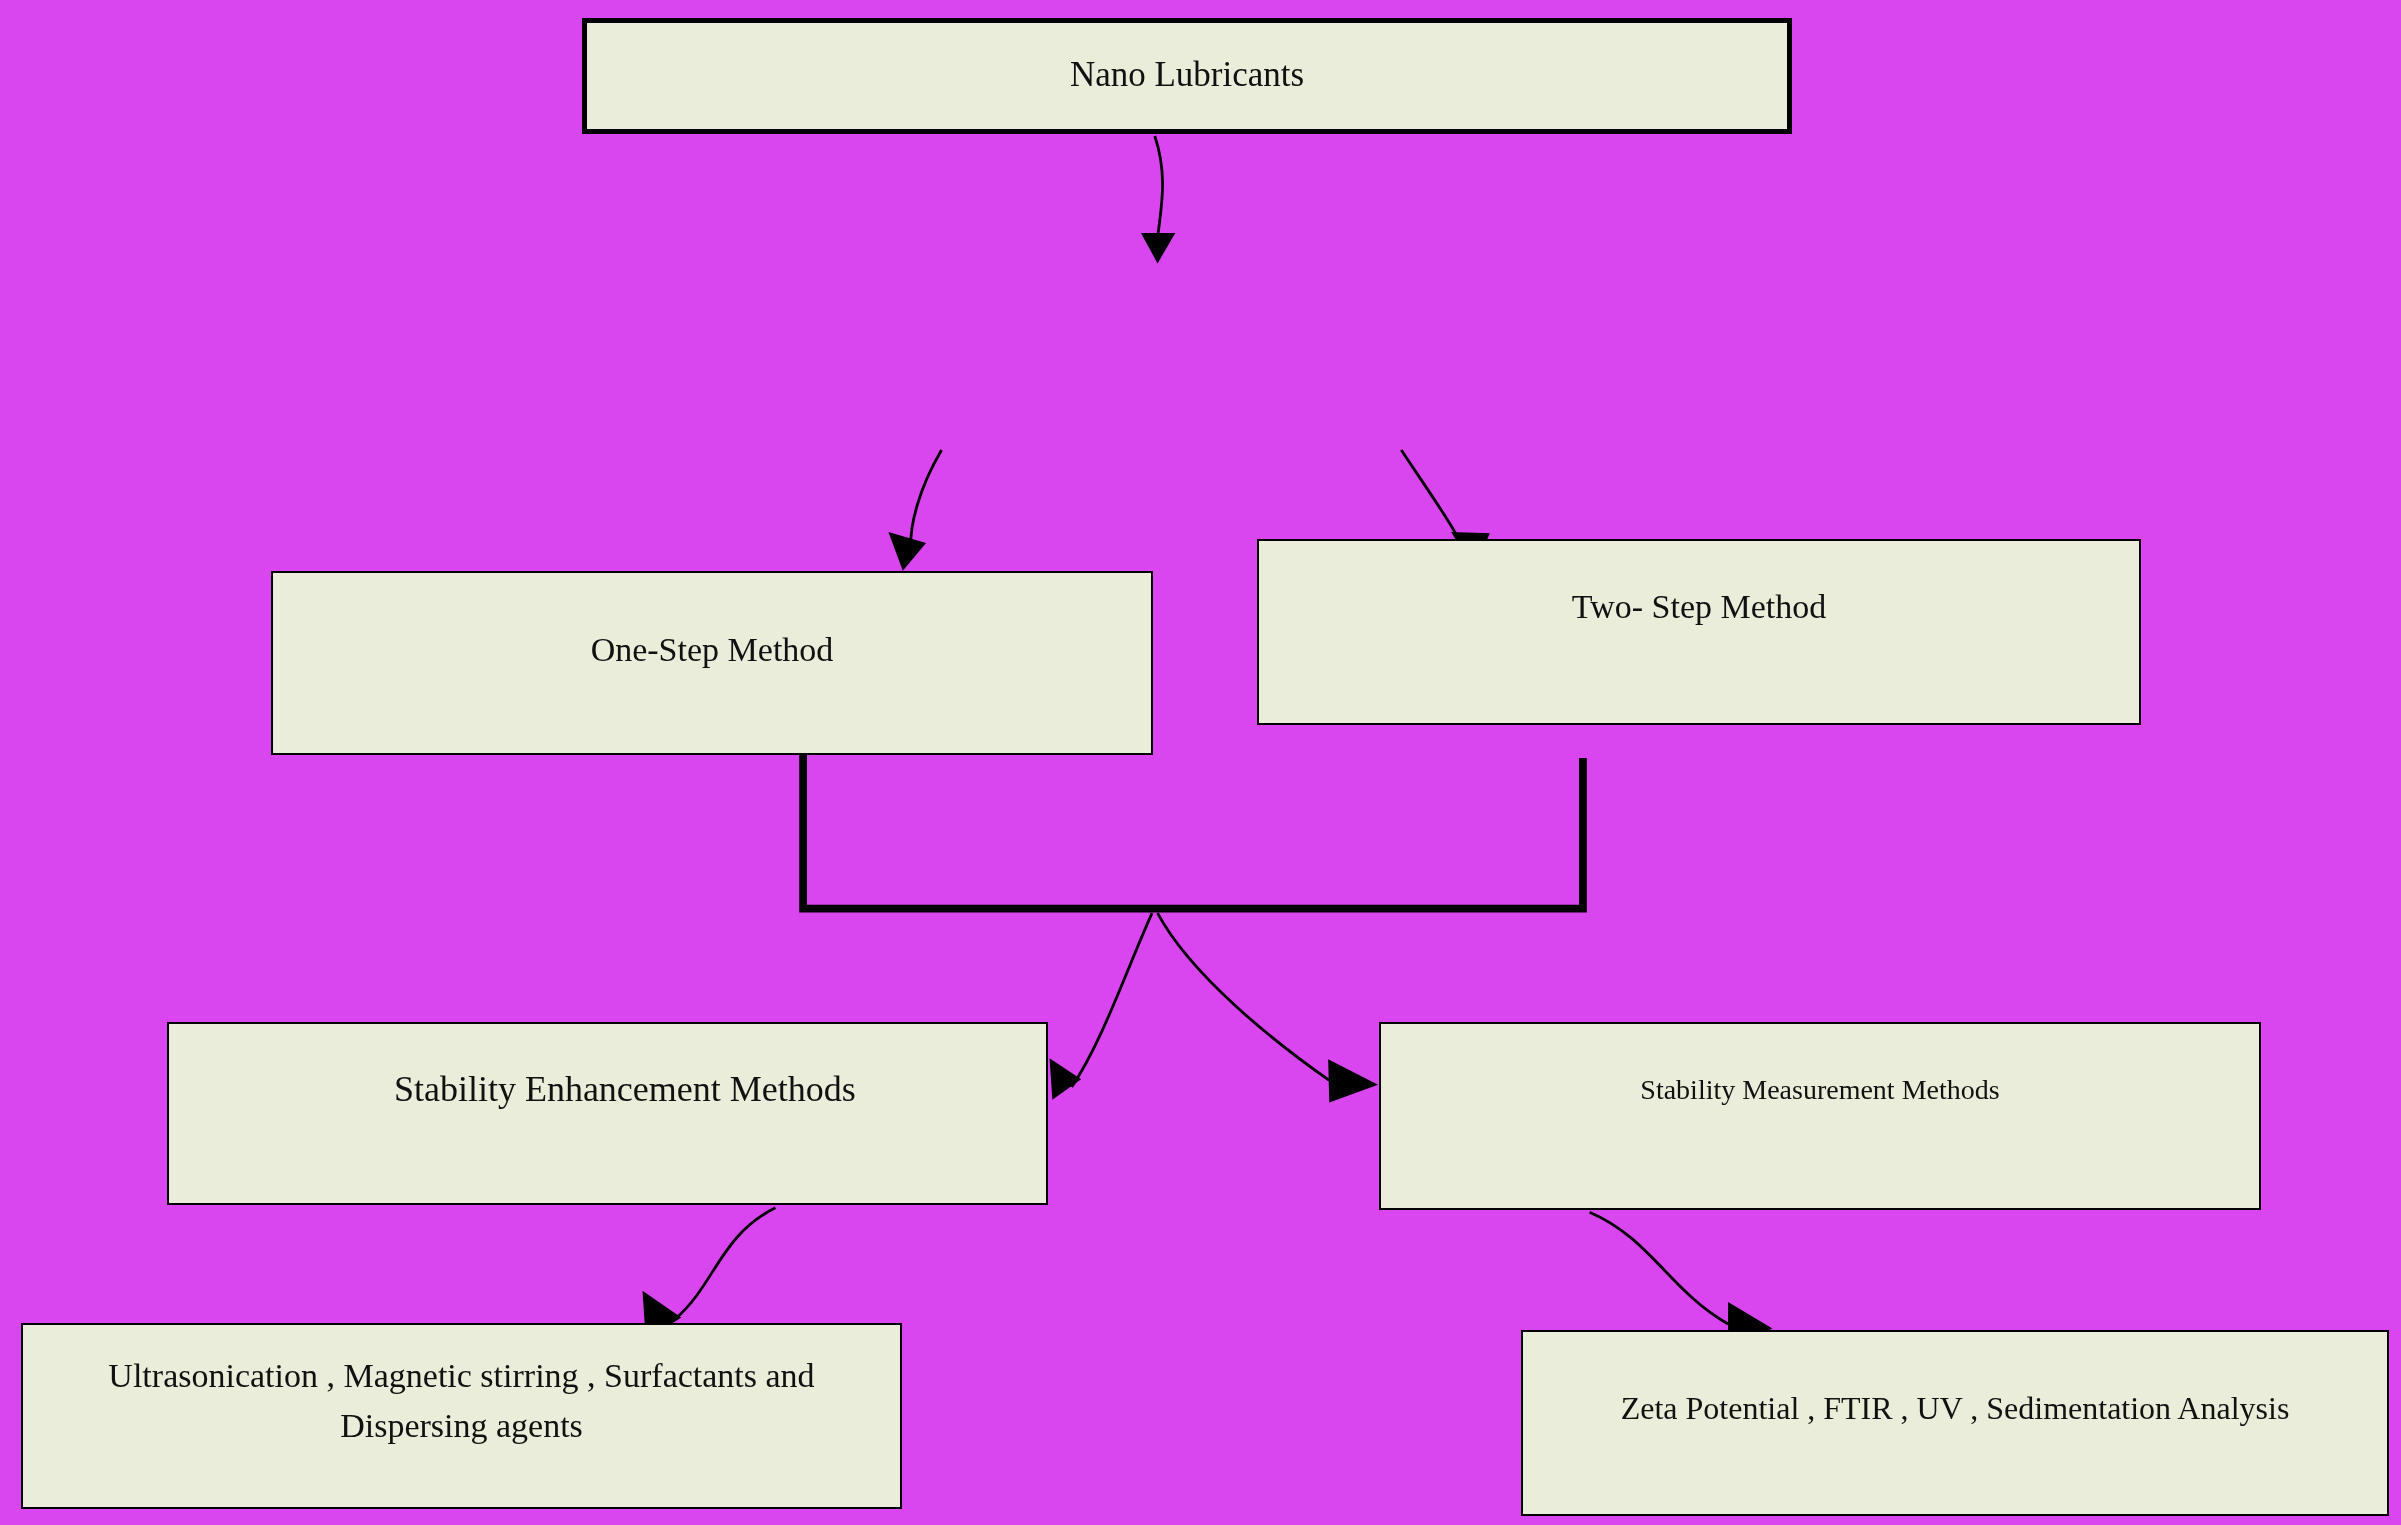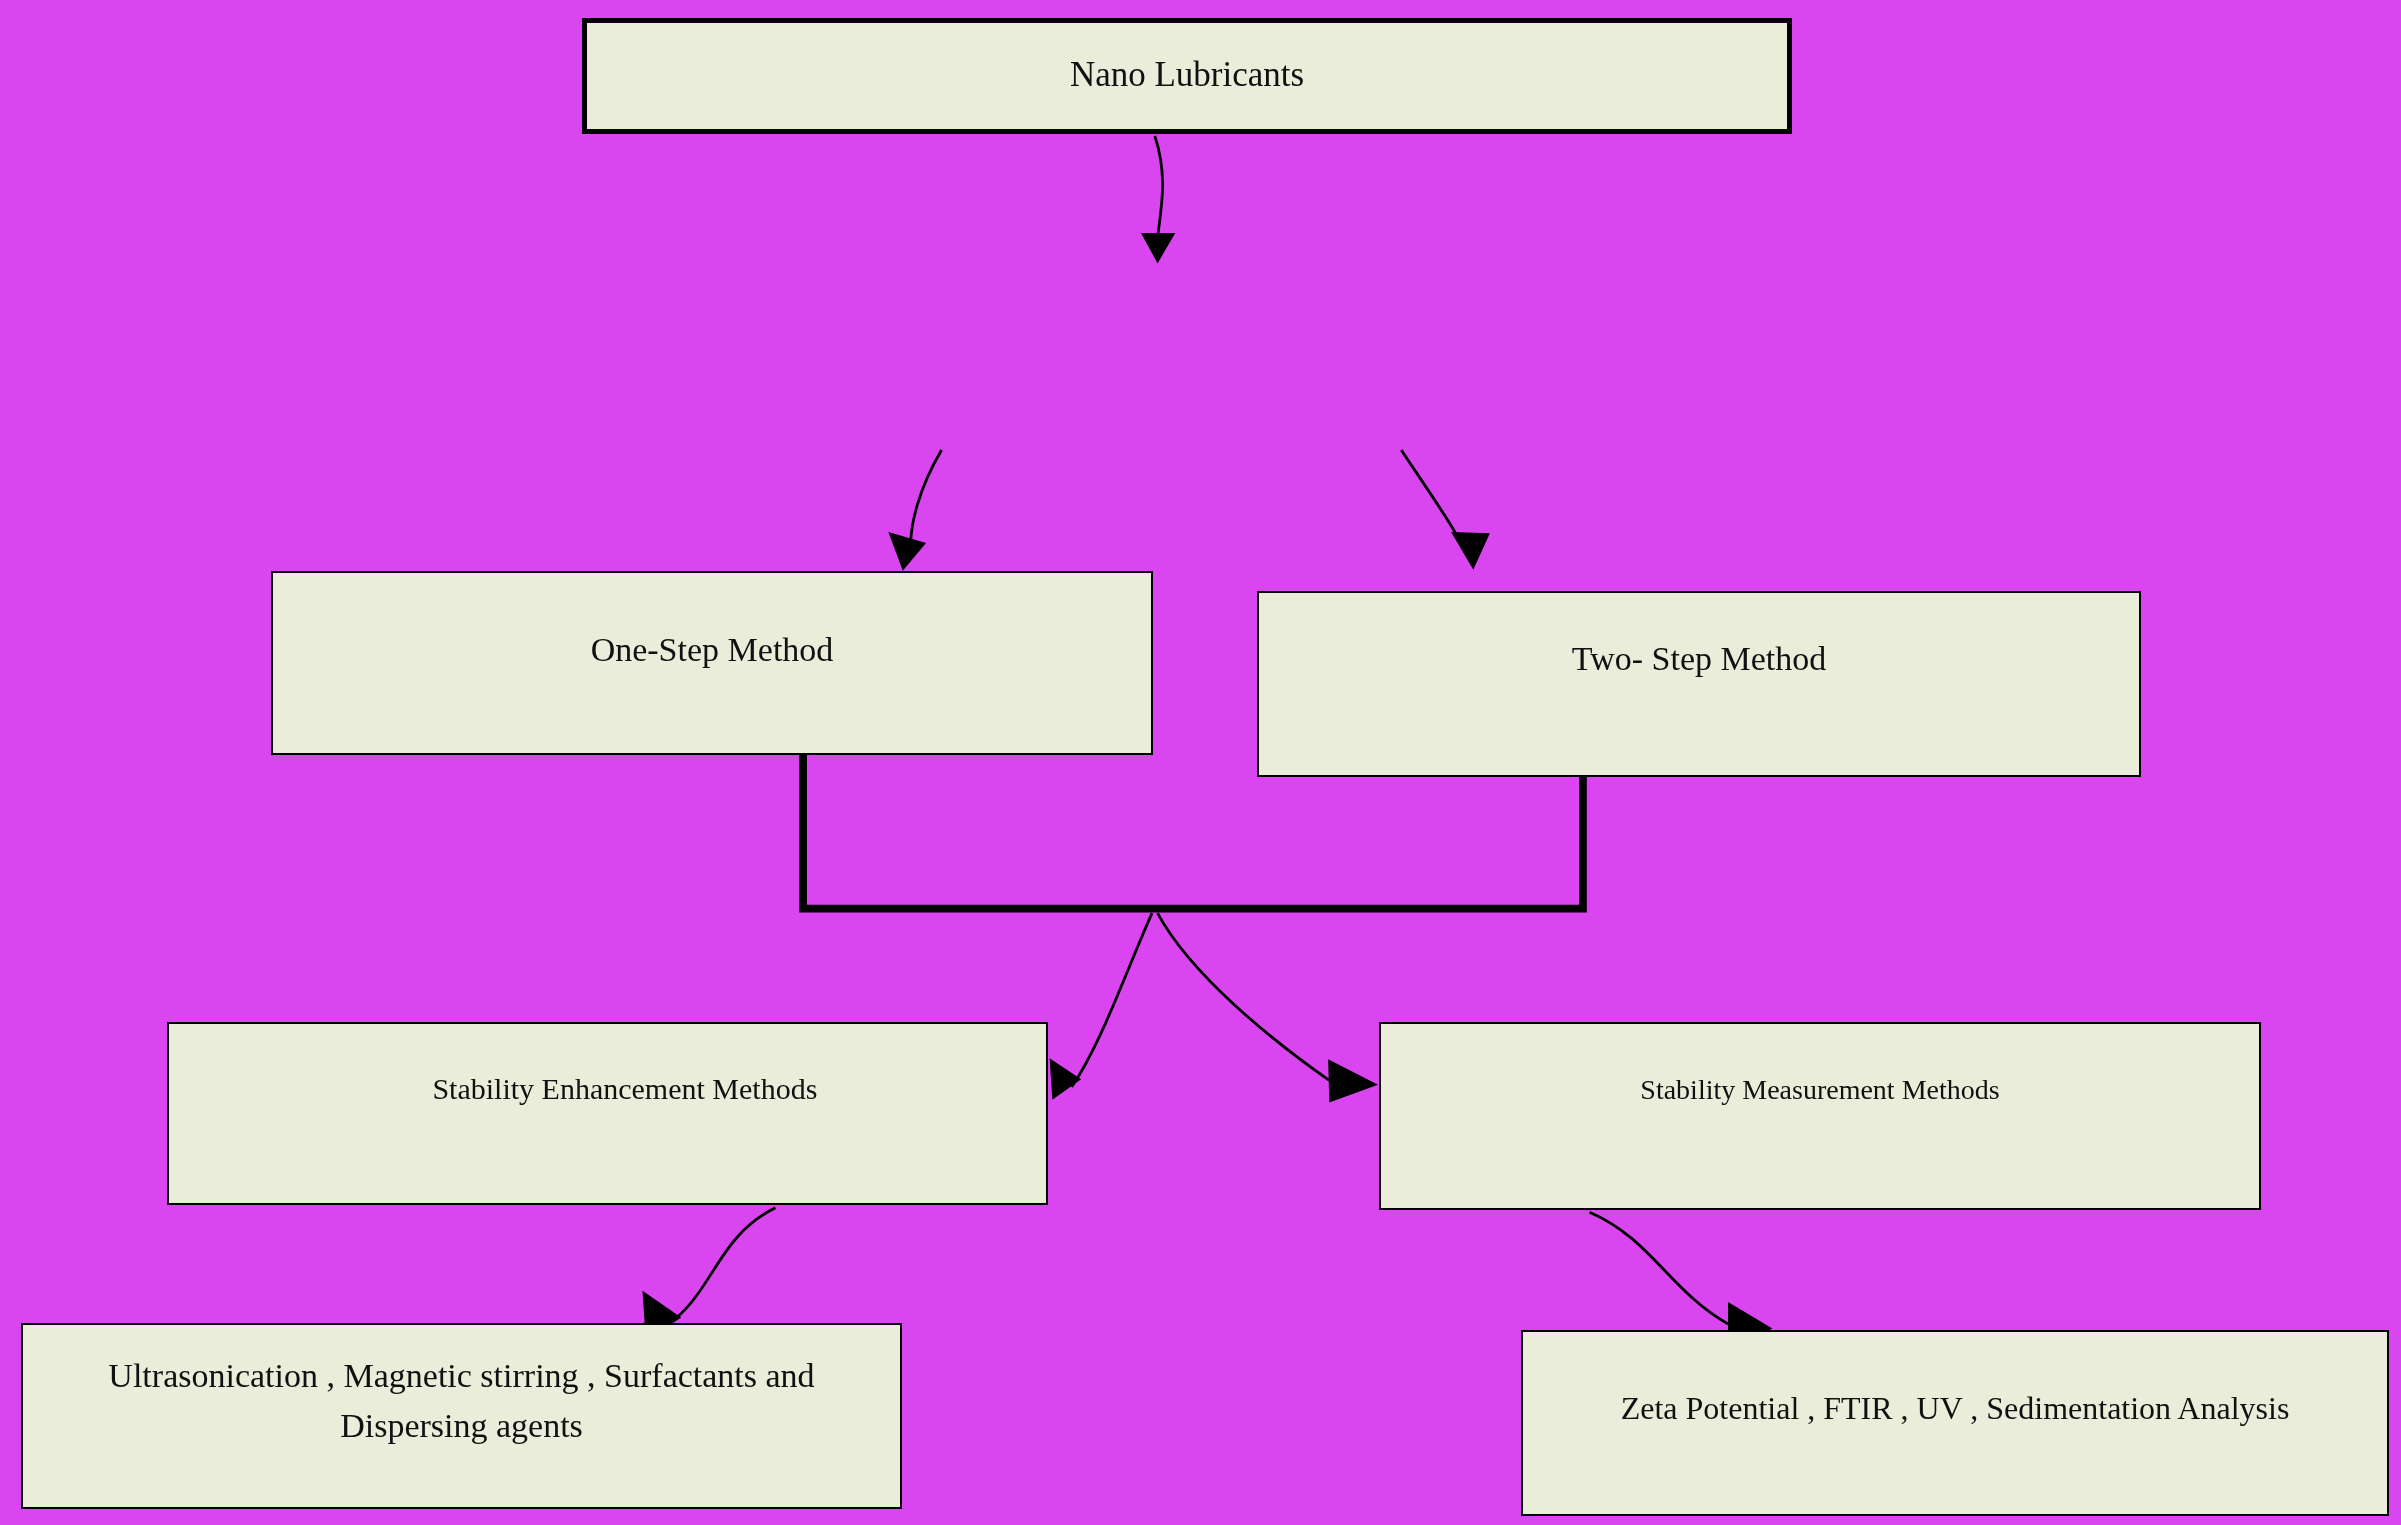--- a/index.html
+++ b/index.html
@@ -40,25 +40,25 @@
   
   #node-root        { left: 582px; top: 17.7px;   width: 1210px; height: 116px; }
   #node-root .label { font-size: 35px; }
 
   #node-prep        { left: 732px; top: 264px;  width: 871px; height: 184px; }
   #node-prep .label { font-size: 34px; margin-bottom: 50px; }
 
   #node-onestep     { left: 271px;  top: 571px; width: 882px; height: 184px; }
   #node-onestep .label { font-size: 34px; margin-bottom: 27px; }
 
-  #node-twostep     { left: 1257px; top: 591px; width: 884px; height: 186px; }
+  #node-twostep     { left: 1257px; top: 539px; width: 884px; height: 186px; }
   #node-twostep .label { font-size: 34px; margin-bottom: 51px; }
 
   #node-enhance     { left: 167px;  top: 1022px; width: 881px; height: 183px; }
-  #node-enhance .label { font-size: 30px; margin-bottom: 49px; padding-left: 48px; }
+  #node-enhance .label { font-size: 36px; margin-bottom: 49px; padding-left: 48px; }
 
   #node-measure     { left: 1379px; top: 1022px; width: 882px; height: 188px; }
   #node-measure .label { font-size: 28px; margin-bottom: 51px; }
 
   #node-enhance-list { left: 21px;   top: 1323px; width: 881px; height: 186px; }
   #node-enhance-list .label { font-size: 34px; margin-bottom: 31px; }
 
   #node-measure-list { left: 1521px; top: 1330px; width: 868px; height: 186px; }
   #node-measure-list .label { font-size: 32px; margin-bottom: 29px; }
 

